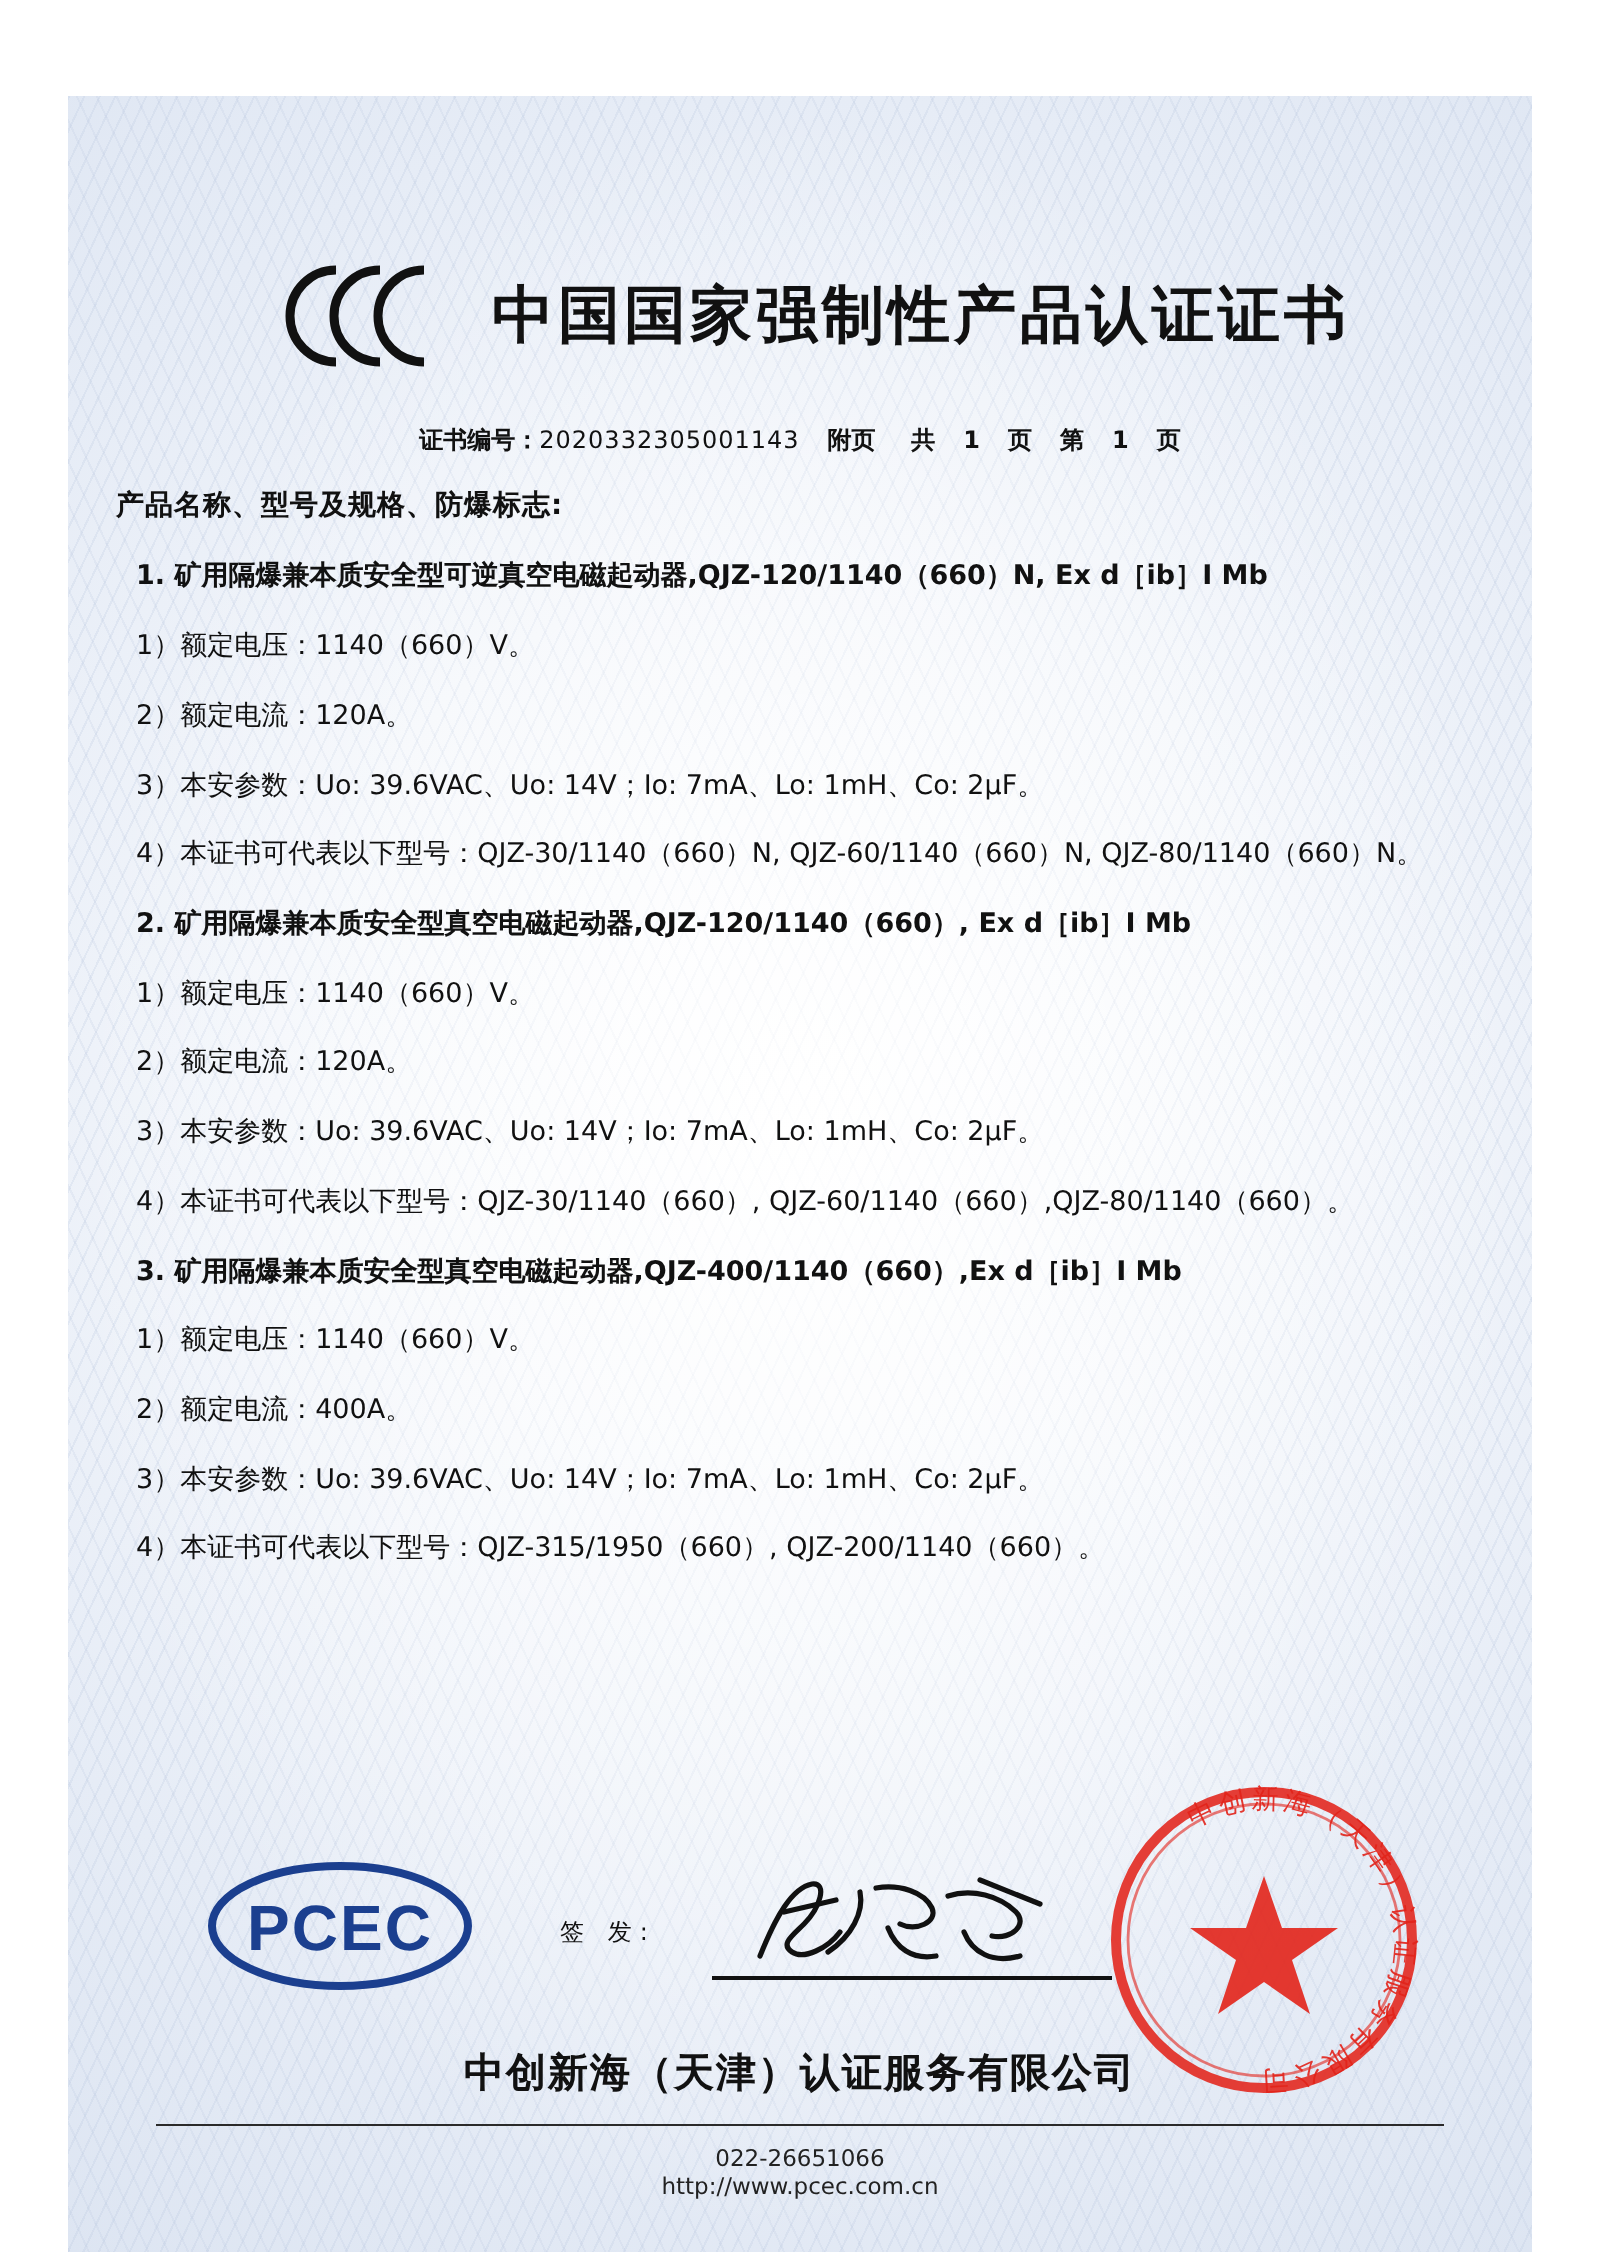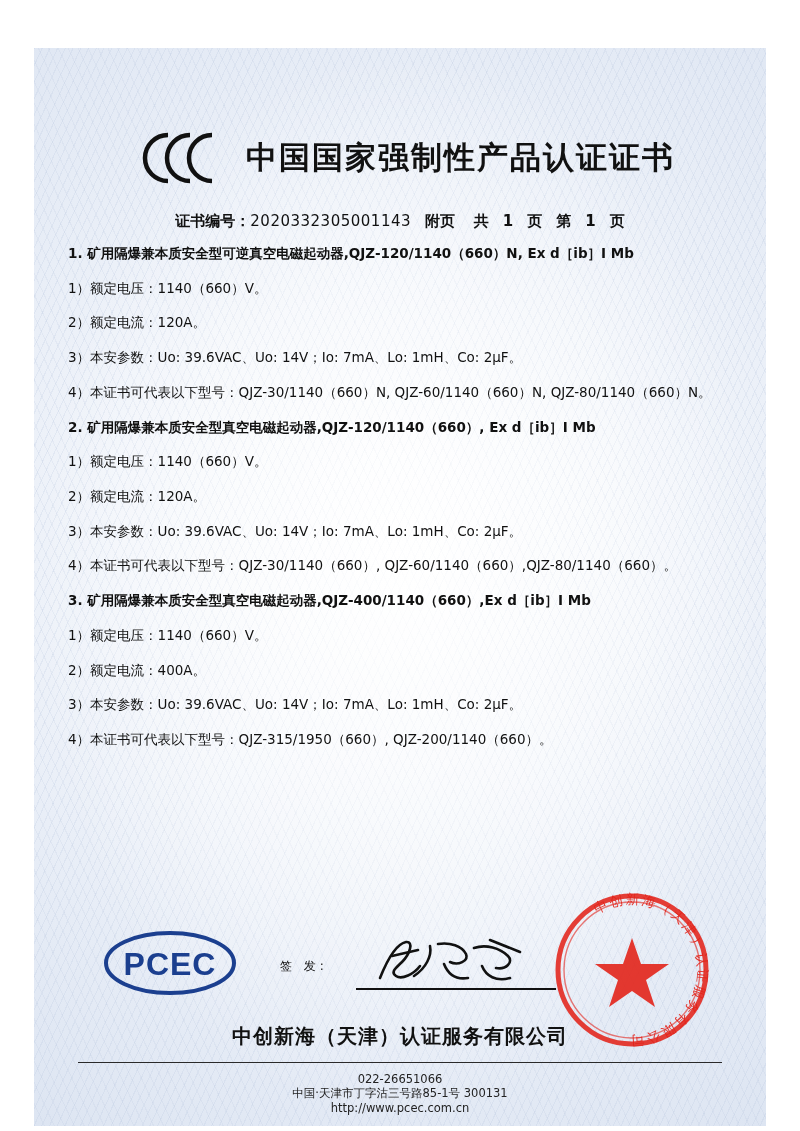--- a/index.html
+++ b/index.html
@@ -64,21 +64,21 @@
     font-family: "DejaVu Sans", "Liberation Sans", sans-serif;
     white-space: nowrap;
   }
   
   .certno-line {
     position: absolute;
     left: 0;
     top: 164px;
     width: 732px;
     text-align: center;
-    font-size: 15px;
+    font-size: 12px;
     color: #111;
     font-family: "DejaVu Sans", "Liberation Sans", sans-serif;
   }
   .certno-line .lbl { font-weight: bold; }
   .certno-line .num { font-weight: normal; letter-spacing: 0.5px; }
   .certno-line .pages { font-weight: bold; margin-left: 14px; }
 
   
   .body-block {
     position: absolute;
@@ -216,20 +216,21 @@
       </div>
       <div class="header-title">中国国家强制性产品认证证书</div>
     </div>
 
     <div class="certno-line">
       <span class="lbl">证书编号：</span><span class="num">2020332305001143</span><span class="pages">附页</span>
       <span class="pages">共</span><span class="pages n">1</span><span class="pages">页</span><span class="pages">第</span><span class="pages n">1</span><span class="pages">页</span>
     </div>
 
     <div class="body-block">
+      <p class="line bold">产品名称、型号及规格、防爆标志:</p>
       <p class="line item">1. 矿用隔爆兼本质安全型可逆真空电磁起动器,QJZ-120/1140（660）N, Ex d［ib］Ⅰ Mb</p>
       <p class="line sub">1）额定电压：1140（660）V。</p>
       <p class="line sub">2）额定电流：120A。</p>
       <p class="line sub">3）本安参数：Uo: 39.6VAC、Uo: 14V；Io: 7mA、Lo: 1mH、Co: 2μF。</p>
       <p class="line sub">4）本证书可代表以下型号：QJZ-30/1140（660）N, QJZ-60/1140（660）N, QJZ-80/1140（660）N。</p>
       <p class="line item">2. 矿用隔爆兼本质安全型真空电磁起动器,QJZ-120/1140（660）, Ex d［ib］Ⅰ Mb</p>
       <p class="line sub">1）额定电压：1140（660）V。</p>
       <p class="line sub">2）额定电流：120A。</p>
       <p class="line sub">3）本安参数：Uo: 39.6VAC、Uo: 14V；Io: 7mA、Lo: 1mH、Co: 2μF。</p>
       <p class="line sub">4）本证书可代表以下型号：QJZ-30/1140（660）, QJZ-60/1140（660）,QJZ-80/1140（660）。</p>
@@ -281,17 +282,16 @@
         </svg>
       </div>
     </div>
 
     <div class="company">中创新海（天津）认证服务有限公司</div>
 
     <div class="rule"></div>
 
     <div class="footer-row">
       <div class="footer-left">022-26651066</div>
-      <div class="footer-center">中国·天津市丁字沽三号路85-1号  300131</div>
       <div class="footer-right">http://www.pcec.com.cn</div>
     </div>
   </div>
 </div>
 
 </body></html>

